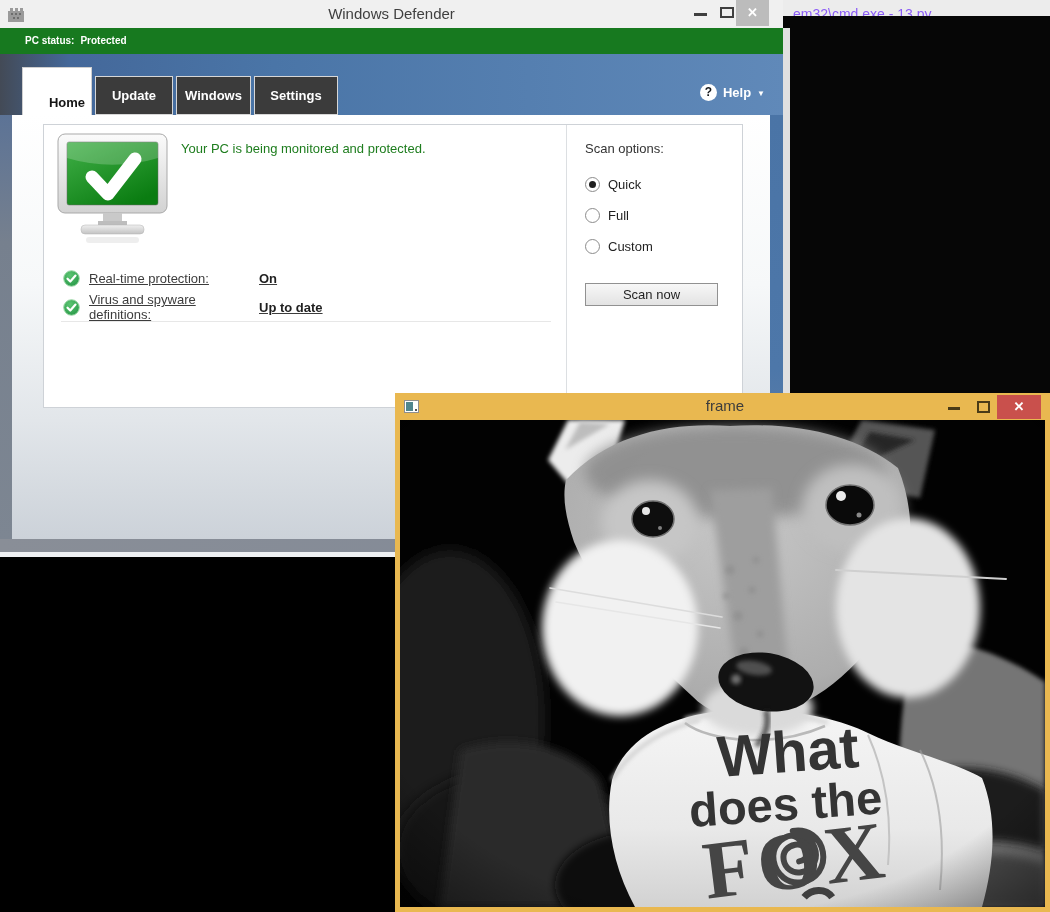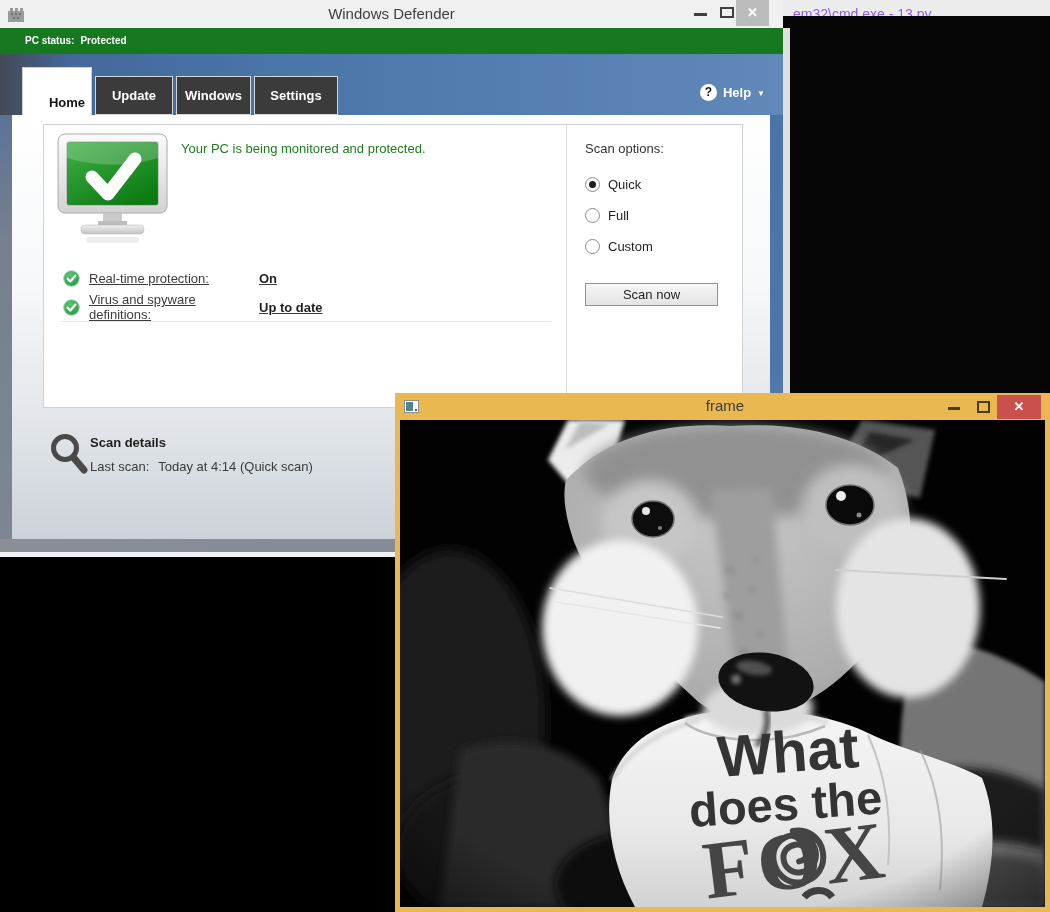--- a/index.html
+++ b/index.html
@@ -204,31 +204,20 @@
             <span>Full</span>
           </div>
           <div class="radio-row radio-2">
             <span class="radio"></span>
             <span>Custom</span>
           </div>
           <div class="scan-btn">Scan now</div>
         </div>
       </div>
 
-      <div class="scan-details">
-        <svg class="sd-icon" width="38" height="44" viewBox="0 0 38 44">
-          <circle cx="15" cy="15" r="11.5" fill="none" stroke="#4a4a4a" stroke-width="5"></circle>
-          <path d="M23.5,24.5 L34,37" stroke="#4a4a4a" stroke-width="7" stroke-linecap="round"></path>
-        </svg>
-        <div class="sd-title">Scan details</div>
-        <div class="sd-last">
-          <span>Last scan:</span>
-          <span>Today at 4:14 (Quick scan)</span>
-        </div>
-      </div>
     </div>
 
     <div class="def-bl"></div>
     <div class="def-br"></div>
     <div class="def-bottom"></div>
     <div class="def-bottom2"></div>
   </div>
 
   <div class="frame">
     <div class="frame-titlebar">

